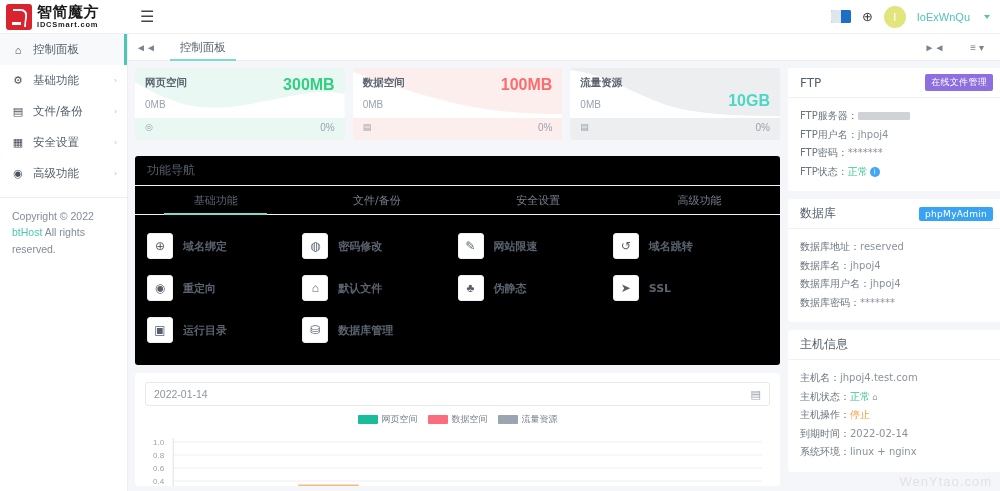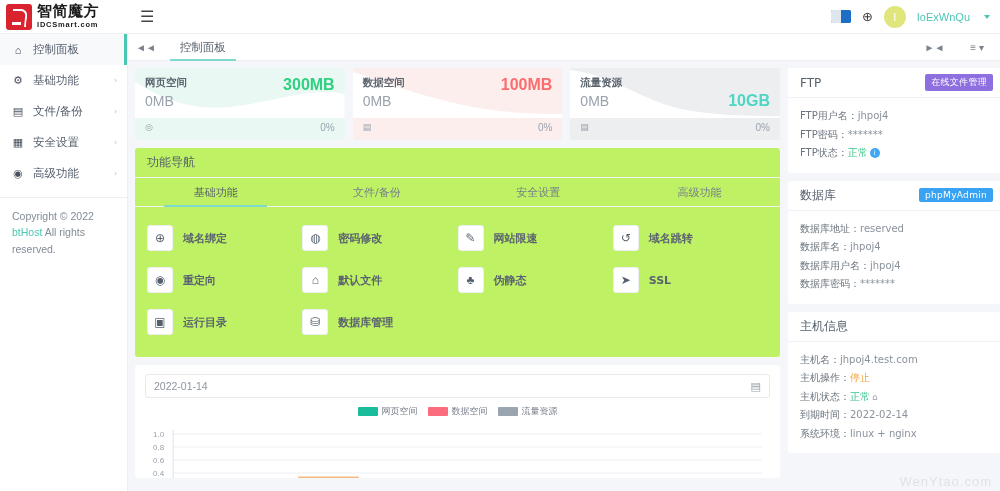--- a/index.html
+++ b/index.html
@@ -33,21 +33,21 @@
     border-top-right-radius: 7px;
     transform: skewX(-6deg);
   }
   .brand-logo::after {
     content: ""; position: absolute; left: 6px; bottom: 5px; width: 9px; height: 2.5px;
     background: #fff;
   }
   .brand-text { margin-left: 5px; line-height: 1; }
   .brand-cn {
     font-size: 15px; font-weight: bold; color: #1b1b1b; letter-spacing: 0.5px;
-    font-family: Liberation Serif, serif;
+    font-family: Liberation Sans, sans-serif;
   }
   .brand-en {
     font-size: 7.5px; font-weight: bold; color: #1b1b1b; letter-spacing: 0.8px;
     margin-top: 2px;
   }
   .hamburger {
     margin-left: 8px; font-size: 16px; color: #444; cursor: pointer;
     line-height: 1; padding: 2px 4px;
   }
   .topbar-right {
@@ -137,36 +137,36 @@
   }
   .stat-card.c-green { background: #eaf8f4; }
   .stat-card.c-red   { background: #fdeeee; }
   .stat-card.c-gray  { background: #eceef0; }
   .stat-wave { position: absolute; left: 0; right: 0; bottom: 22px; top: 0; }
   .stat-wave svg { width: 100%; height: 100%; display: block; }
   .stat-title {
     position: relative; font-size: 10.5px; color: #5a636e; font-weight: bold; z-index: 2;
     font-family: "DejaVu Sans", sans-serif;
   }
-  .stat-sub { position: relative; font-size: 14px; color: #9aa2ad; margin-top: 3px; z-index: 2; }
+  .stat-sub { position: relative; font-size: 10px; color: #9aa2ad; margin-top: 9px; z-index: 2; }
   .stat-big {
     position: absolute; right: 10px; top: 8px; font-size: 16px; font-weight: bold; z-index: 2;
   }
   .c-green .stat-big { color: #2fd07f; }
   .c-red .stat-big   { color: #fb6c6c; }
   .c-gray .stat-big  { color: #4dd6c4; margin-top: 16px; }
   .stat-foot {
     position: absolute; left: 10px; right: 10px; bottom: 6px; height: 14px;
     display: flex; align-items: center; justify-content: space-between;
     font-size: 10px; color: #9aa2ad; z-index: 2;
   }
   .stat-foot .f-ico { font-size: 9px; color: #9aa2ad; }
 
   
-  .panel { background: #bef264; border-radius: 3px; margin-top: 8px; }
+  .panel { background: #000000; border-radius: 3px; margin-top: 16px; }
   .panel-head {
     height: 30px; display: flex; align-items: center; padding: 0 12px;
     border-bottom: 1px solid #f1f2f4; font-size: 12px; color: #55606d;
     font-family: "DejaVu Sans", sans-serif;
   }
   .panel-head .badge {
     margin-left: auto; font-size: 9px; color: #fff; border-radius: 2px;
     padding: 2px 6px; letter-spacing: 0.3px;
   }
   .badge.purple { background: #8e6fe0; font-family: "DejaVu Sans", sans-serif; }
@@ -450,20 +450,23 @@
 
     <div class="col-side">
 
       <div class="side-panel">
         <div class="panel-head">
           <span>FTP</span>
           <span class="badge purple">在线文件管理</span>
         </div>
         <div class="side-body">
           <div class="kv">
+            <span>FTP服务器：</span><span class="blur-val"></span>
+          </div>
+          <div class="kv">
             <span>FTP用户名：</span><span class="val">jhpoj4</span>
           </div>
           <div class="kv">
             <span>FTP密码：</span><span class="val">*******</span>
           </div>
           <div class="kv">
             <span>FTP状态：</span><span class="val-green">正常</span><span class="info-dot">i</span>
           </div>
         </div>
       </div>
@@ -491,24 +494,24 @@
 
       <div class="side-panel">
         <div class="panel-head">
           <span>主机信息</span>
         </div>
         <div class="side-body">
           <div class="kv">
             <span>主机名：</span><span class="val">jhpoj4.test.com</span>
           </div>
           <div class="kv">
+            <span>主机状态：</span><span class="val-green">正常</span><span class="lock-ico">⌂</span>
+          </div>
+          <div class="kv">
             <span>主机操作：</span><span class="val-orange">停止</span>
-          </div>
-          <div class="kv">
-            <span>主机状态：</span><span class="val-green">正常</span><span class="lock-ico">⌂</span>
           </div>
           <div class="kv">
             <span>到期时间：</span><span class="val">2022-02-14</span>
           </div>
           <div class="kv">
             <span>系统环境：</span><span class="val">linux + nginx</span>
           </div>
 
         </div>
       </div>

